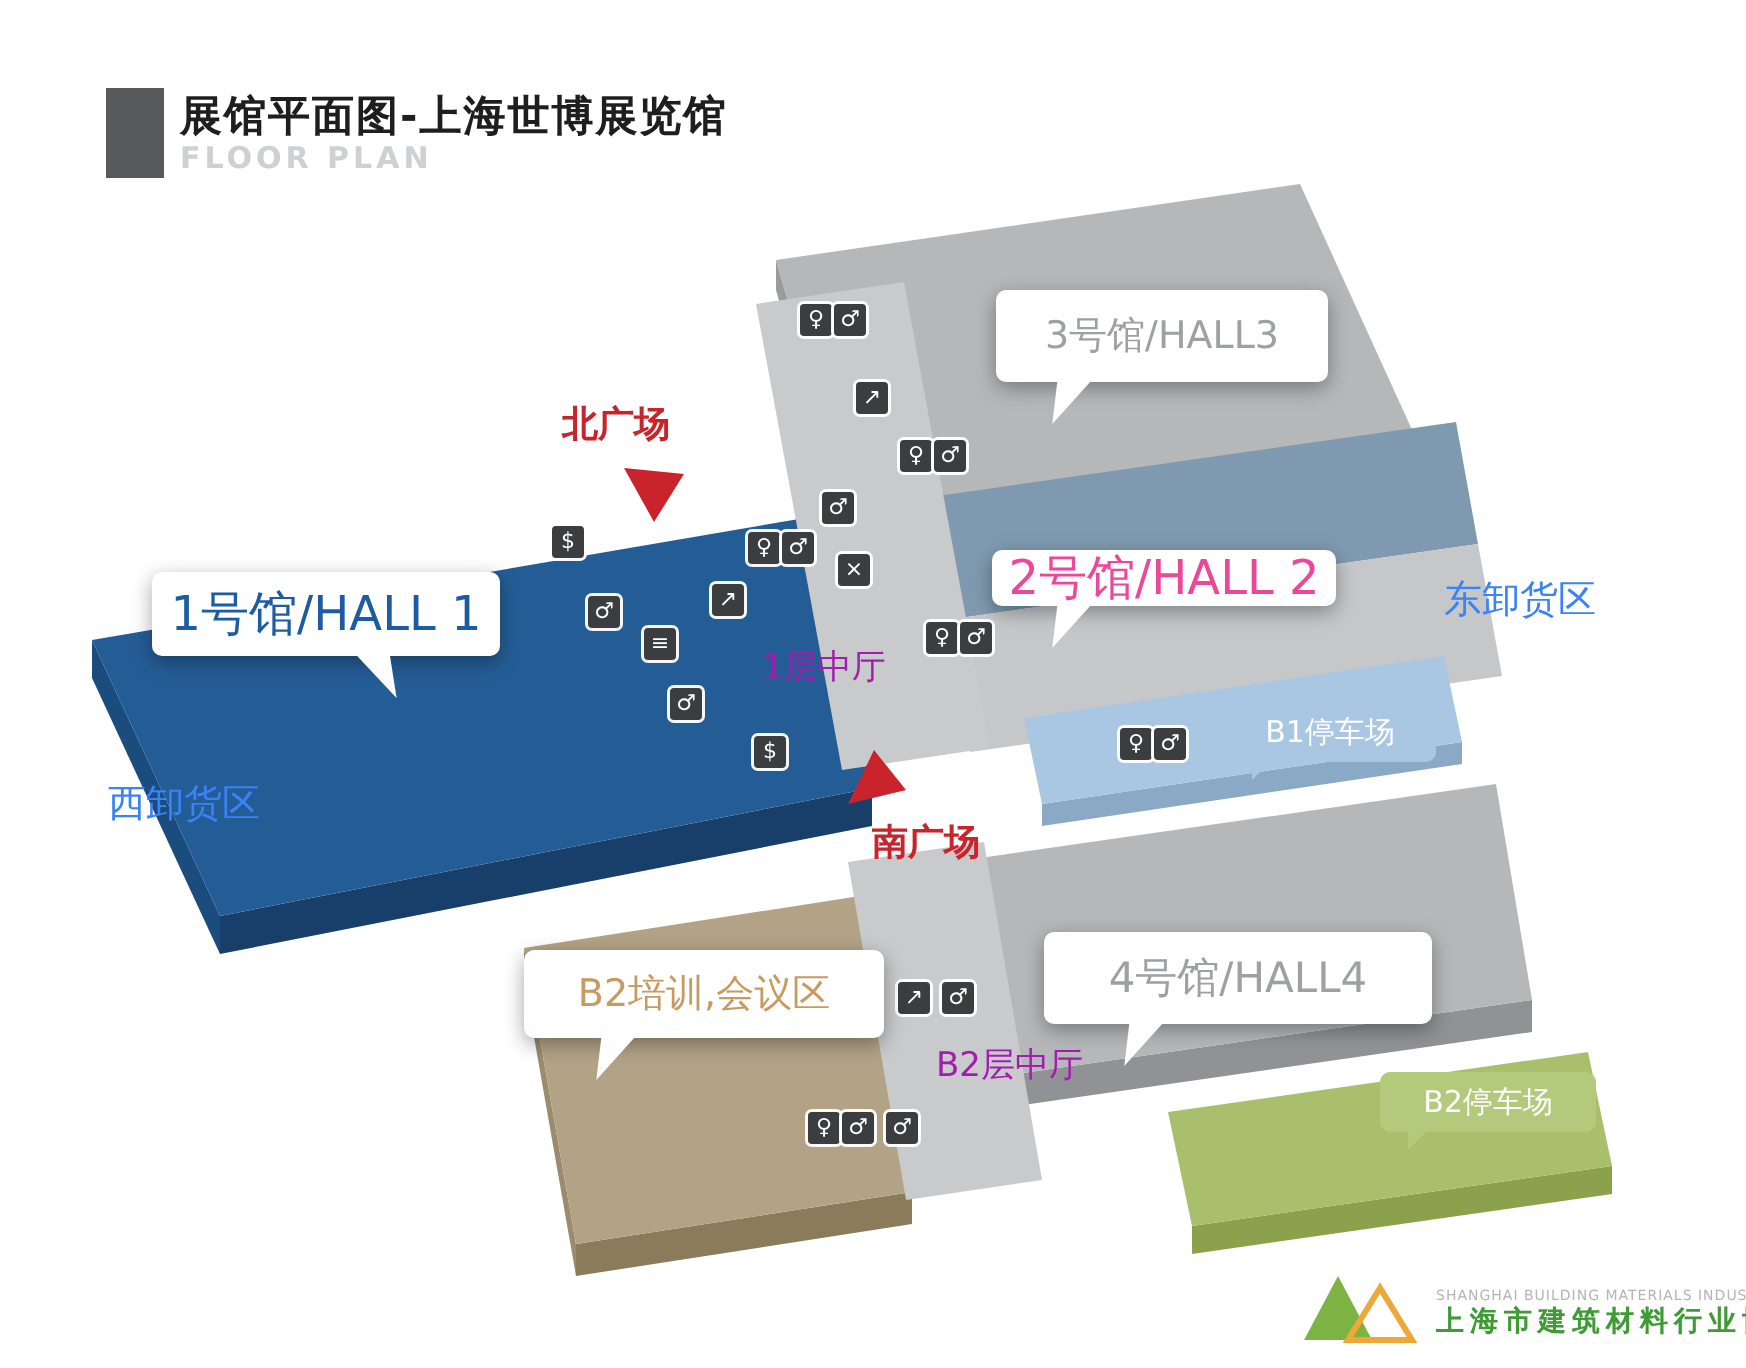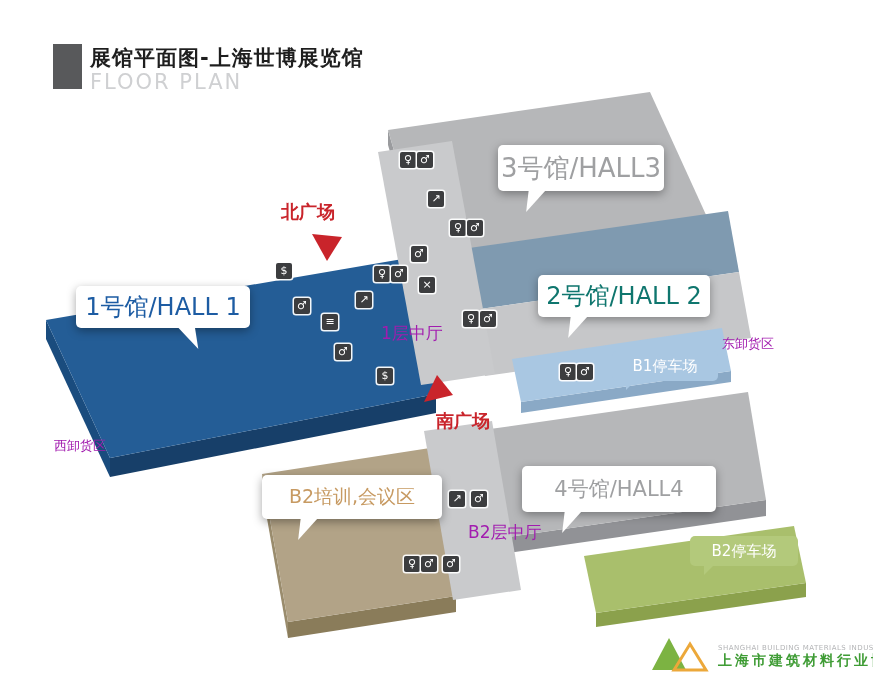--- a/index.html
+++ b/index.html
@@ -3,21 +3,21 @@
 <meta charset="utf-8">
 <style>
   html,body{margin:0;padding:0;background:#ffffff;}
   #canvas{
     position:relative;width:873px;height:684px;background:#ffffff;overflow:hidden;
     font-family:"DejaVu Sans","Liberation Sans",sans-serif;
   }
   
   .title-sq{position:absolute;left:53px;top:44px;width:29px;height:45px;background:#58595b;}
   .title-main{position:absolute;left:90px;top:44px;font-size:21px;font-weight:bold;color:#1e1e1e;letter-spacing:1px;}
-  .title-sub{position:absolute;left:90px;top:70px;font-size:21px;color:#cfd0d2;letter-spacing:2px;}
+  .title-sub{position:absolute;left:90px;top:70px;font-size:15px;color:#cfd0d2;letter-spacing:2px;font-weight:bold;}
   
   #plan-svg{position:absolute;left:0;top:0;z-index:1;}
   
   .bubble{
     position:absolute;z-index:6;background:#fff;border-radius:5px;
     box-shadow:0 3px 10px rgba(0,0,0,.35);
     display:flex;align-items:center;justify-content:center;
     font-size:24px;white-space:nowrap;padding:0 8px;
   }
   .tail{position:absolute;bottom:-21px;width:0;height:0;border-top:23px solid #fff;}
@@ -25,21 +25,21 @@
   .tail.right{border-left:15px solid transparent;border-right:3px solid transparent;transform:skewX(16deg);}
   .tag{
     position:absolute;z-index:6;border-radius:5px;color:#fff;font-size:15px;
     display:flex;align-items:center;justify-content:center;white-space:nowrap;
   }
   .tag .minitail{position:absolute;left:14px;bottom:-9px;width:0;height:0;border-right:10px solid transparent;}
   
   .lbl{position:absolute;z-index:5;white-space:nowrap;text-align:center;}
   .red{color:#c9242b;font-weight:bold;font-size:18px;}
   .gray-big{color:#a21caf;font-size:17px;}
-  .gray-sm{color:#a21caf;font-size:13px;margin-top:48px;}
+  .gray-sm{color:#3b82f6;font-size:19px;}
   
   .ic{
     position:absolute;z-index:4;width:16px;height:16px;background:#3c3d3f;color:#fff;
     font-size:11px;line-height:16px;text-align:center;border-radius:2px;font-style:normal;
     box-shadow:0 0 0 1.5px rgba(255,255,255,.95);
   }
   
   #footer{position:absolute;left:648px;top:628px;z-index:6;display:flex;align-items:flex-end;}
   #footer .txt{margin-left:8px;padding-bottom:2px;}
   .org-en{font-size:7px;color:#b3b4b6;letter-spacing:.5px;white-space:nowrap;}
@@ -84,25 +84,25 @@
     <polygon points="584,556 794,526 806,583 596,613" fill="#a9bf6c"></polygon>
 
     <polygon points="312,234 342,237 327,261" fill="#c9242b"></polygon>
     <polygon points="437,375 424,402 453,395" fill="#c9242b"></polygon>
   </svg>
 
   <div class="bubble" style="left:76px;top:286px;width:158px;height:42px;color:#1d5ca3;">
     <span>1号馆/HALL 1</span>
     <div class="tail right" style="left:104px;"></div>
   </div>
-  <div class="bubble" style="left:538px;top:275px;width:156px;height:42px;color:#0f766e;">
+  <div class="bubble" style="left:496px;top:275px;width:156px;height:28px;color:#ec4899;">
     <span>2号馆/HALL 2</span>
     <div class="tail left" style="left:30px;"></div>
   </div>
-  <div class="bubble" style="left:498px;top:145px;width:150px;height:46px;color:#9fa0a2;font-size:26px;">
+  <div class="bubble" style="left:498px;top:145px;width:150px;height:46px;color:#9fa0a2;font-size:19px;">
     <span>3号馆/HALL3</span>
     <div class="tail left" style="left:28px;"></div>
   </div>
   <div class="bubble" style="left:522px;top:466px;width:178px;height:46px;color:#9fa0a2;font-size:21px;">
     <span>4号馆/HALL4</span>
     <div class="tail left" style="left:40px;"></div>
   </div>
   <div class="bubble" style="left:262px;top:475px;width:164px;height:44px;color:#c79a62;font-size:19px;align-items:center;">
     <span>B2培训,会议区</span>
     <div class="tail left" style="left:36px;"></div>

